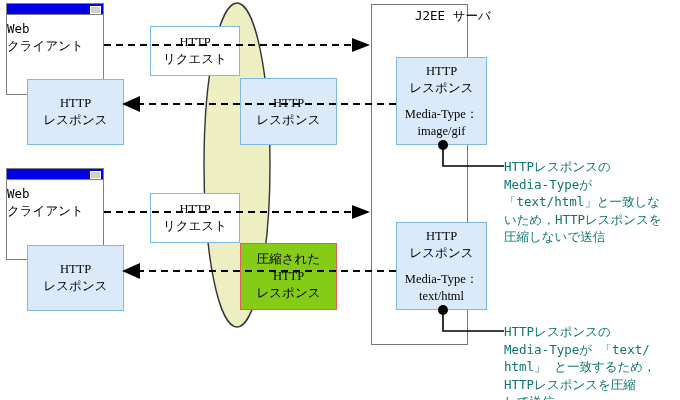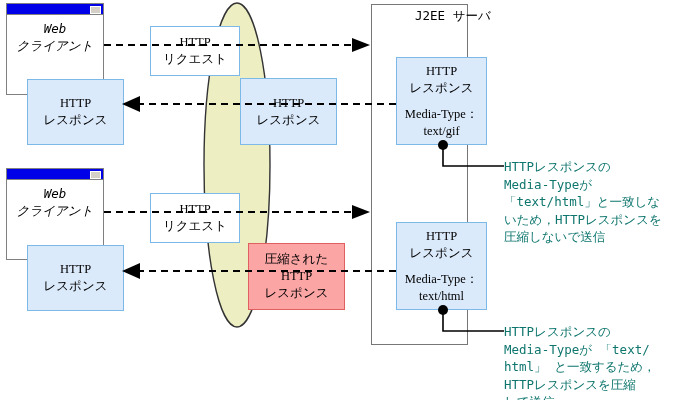--- a/index.html
+++ b/index.html
@@ -39,26 +39,24 @@
     height: 8px;
     background: #d4d0c8;
     border: 1px solid #ffffff;
     box-sizing: border-box;
   }
   .browser-label {
     position: absolute;
     left: 0;
     top: 16px;
     width: 100%;
-    text-align: center;
     font-size: 12.5px;
     line-height: 17px;
     color: #000000;
     white-space: pre-line;
-    font-style: italic;
   }
   
   .box {
     position: absolute;
     box-sizing: border-box;
     display: flex;
     flex-direction: column;
     align-items: center;
     justify-content: center;
     font-size: 12.5px;
@@ -70,23 +68,22 @@
   }
   .box-blue {
     background: #dbeafb;
     border: 1.6px solid #7cb9e8;
   }
   .box-white {
     background: #ffffff;
     border: 1.6px solid #7cb9e8;
   }
   .box-pink {
-    background: #fca5a5;
+    background: #84cc16;
     border: 1.6px solid #e06060;
-    margin-left: 8px;
   }
   .box .spacer { height: 9px; }
   .server-frame {
     position: absolute;
     box-sizing: border-box;
     border: 1.6px solid #777777;
     background: transparent;
   }
   .server-title {
     position: absolute;
@@ -170,21 +167,21 @@
   </div>
 
   <div class="server-frame" style="left:371px; top:4px; width:97px; height:341px;"></div>
   <div class="server-title" style="left:379px; top:8px;margin-left:36px;">J2EE サーバ</div>
 
   <div class="box box-blue" style="left:396px; top:57px; width:91px; height:88px;">
     <span>HTTP
 レスポンス</span>
     <span class="spacer"></span>
     <span>Media-Type：</span>
-    <span>text/gif</span>
+    <span>image/gif</span>
   </div>
 
   <div class="box box-blue" style="left:396px; top:222px; width:91px; height:88px;">
     <span>HTTP
 レスポンス</span>
     <span class="spacer"></span>
     <span>Media-Type：</span>
     <span>text/html</span>
   </div>
 

